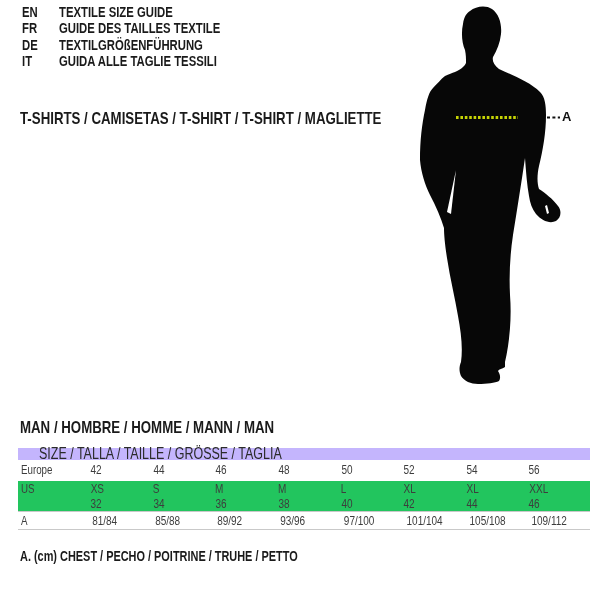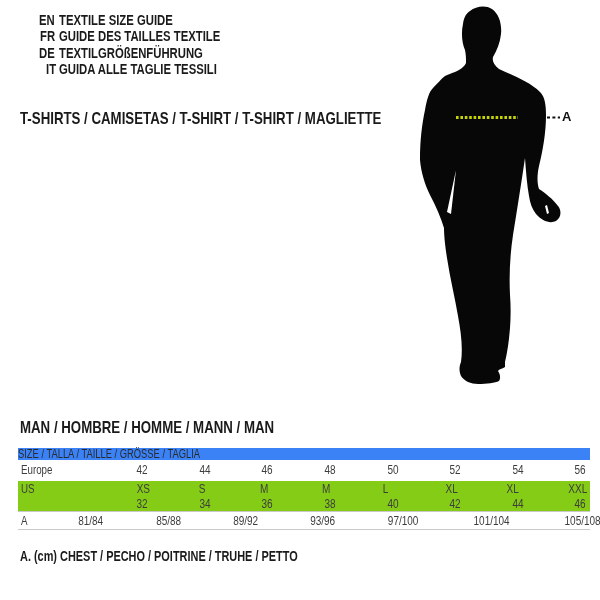--- a/index.html
+++ b/index.html
@@ -6,43 +6,43 @@
   body {
     width:600px; height:600px; position:relative; overflow:hidden;
     background:#ffffff; color:#1a1a1a;
     font-family:"Liberation Sans", sans-serif;
   }
   
   .cond   { display:inline-block; transform:scaleX(0.78); transform-origin:0 50%; white-space:nowrap; }
   .cond-c { display:inline-block; transform:scaleX(0.80); transform-origin:50% 50%; white-space:nowrap; }
 
   
-  .langs { position:absolute; left:22px; top:12px;text-align:right; }
+  .langs { position:absolute; left:22px; top:4px; }
   .lang-row { display:flex; height:16.4px; line-height:16.4px; font-weight:bold; font-size:14.5px; }
   .lang-code { width:37px; }
 
   
   .cats { position:absolute; left:20px; top:110px; font-weight:bold; font-size:17px; }
   .cats .cat-line { height:17.5px; line-height:17.5px; }
 
   
   .fig-svg { position:absolute; left:0; top:0; }
   .a-label { position:absolute; left:562px; top:109px; font-size:13px; font-weight:600; color:#111; }
 
   
   .man-title { position:absolute; left:20px; top:418px; font-weight:bold; font-size:17px; }
 
   
   .size-table { position:absolute; left:18px; top:448px; width:572px; font-size:12.5px; color:#3d3d3d; }
-  .thead { background:#3b82f6; height:12px; line-height:12.5px; padding-left:0; color:#2b2b2b; font-size:12px; overflow:visible; }
-  .trow { display:flex; align-items:center;gap:46px; }
+  .thead { background:#c4b5fd; height:12px; line-height:12.5px; padding-left:21px; color:#2b2b2b; font-size:16px; overflow:visible; }
+  .trow { display:flex; align-items:center; }
   .tlabel { width:68px; padding-left:3px; text-align:left; }
   .tcell { flex:1; text-align:left; }
   .h20 { height:20.5px; } .h17 { height:17px; } .h14 { height:13.5px; } .h18 { height:17px; }
-  .tband { background:#84cc16; }
+  .tband { background:#22c55e; }
   .tsep { height:1px; background:#c9c9c9; }
 
   
   .footnote { position:absolute; left:20px; top:548px; font-weight:bold; font-size:14px; }
 </style>
 </head>
 <body>
 
 <div class="langs">
   <div class="lang-row">

